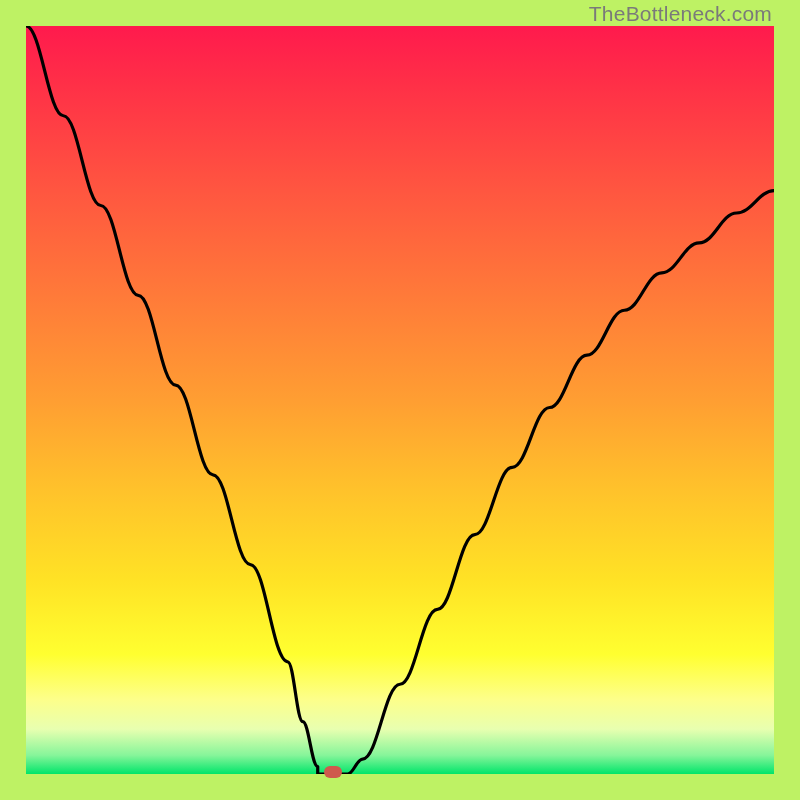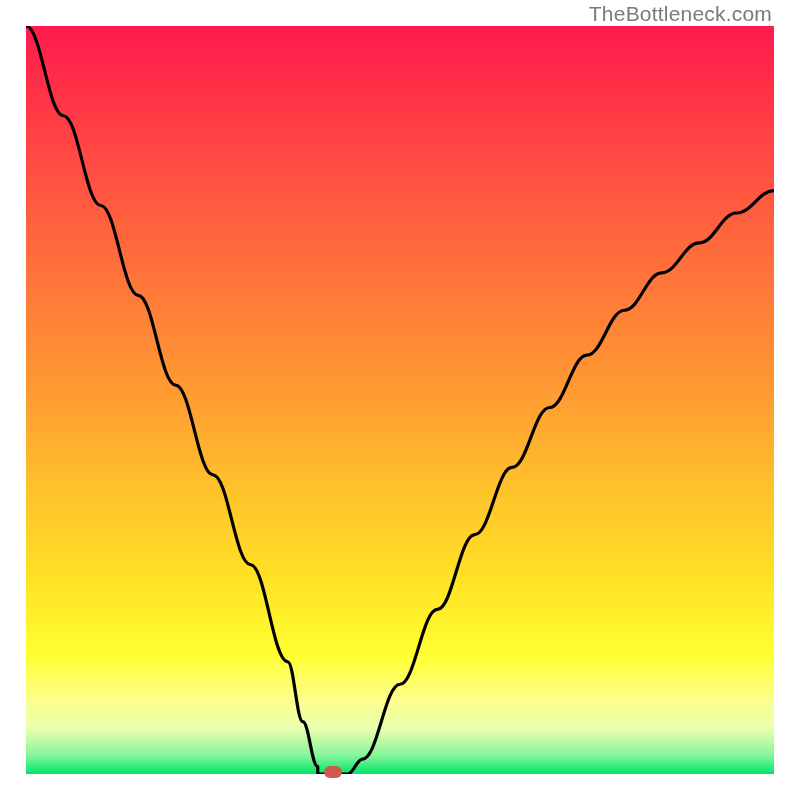--- a/index.html
+++ b/index.html
@@ -10,21 +10,21 @@
     background: #000;
     overflow: hidden;
     font-family: Arial, Helvetica, sans-serif;
   }
   .frame {
     position: absolute;
     left: 0;
     top: 0;
     width: 800px;
     height: 800px;
-    background: #ffffff;
+    background: #bef264;
   }
   .plot {
     position: absolute;
     left: 26px;
     top: 26px;
     width: 748px;
     height: 748px;
     background: linear-gradient(
       to bottom,
       #ff1a4d 0%,

